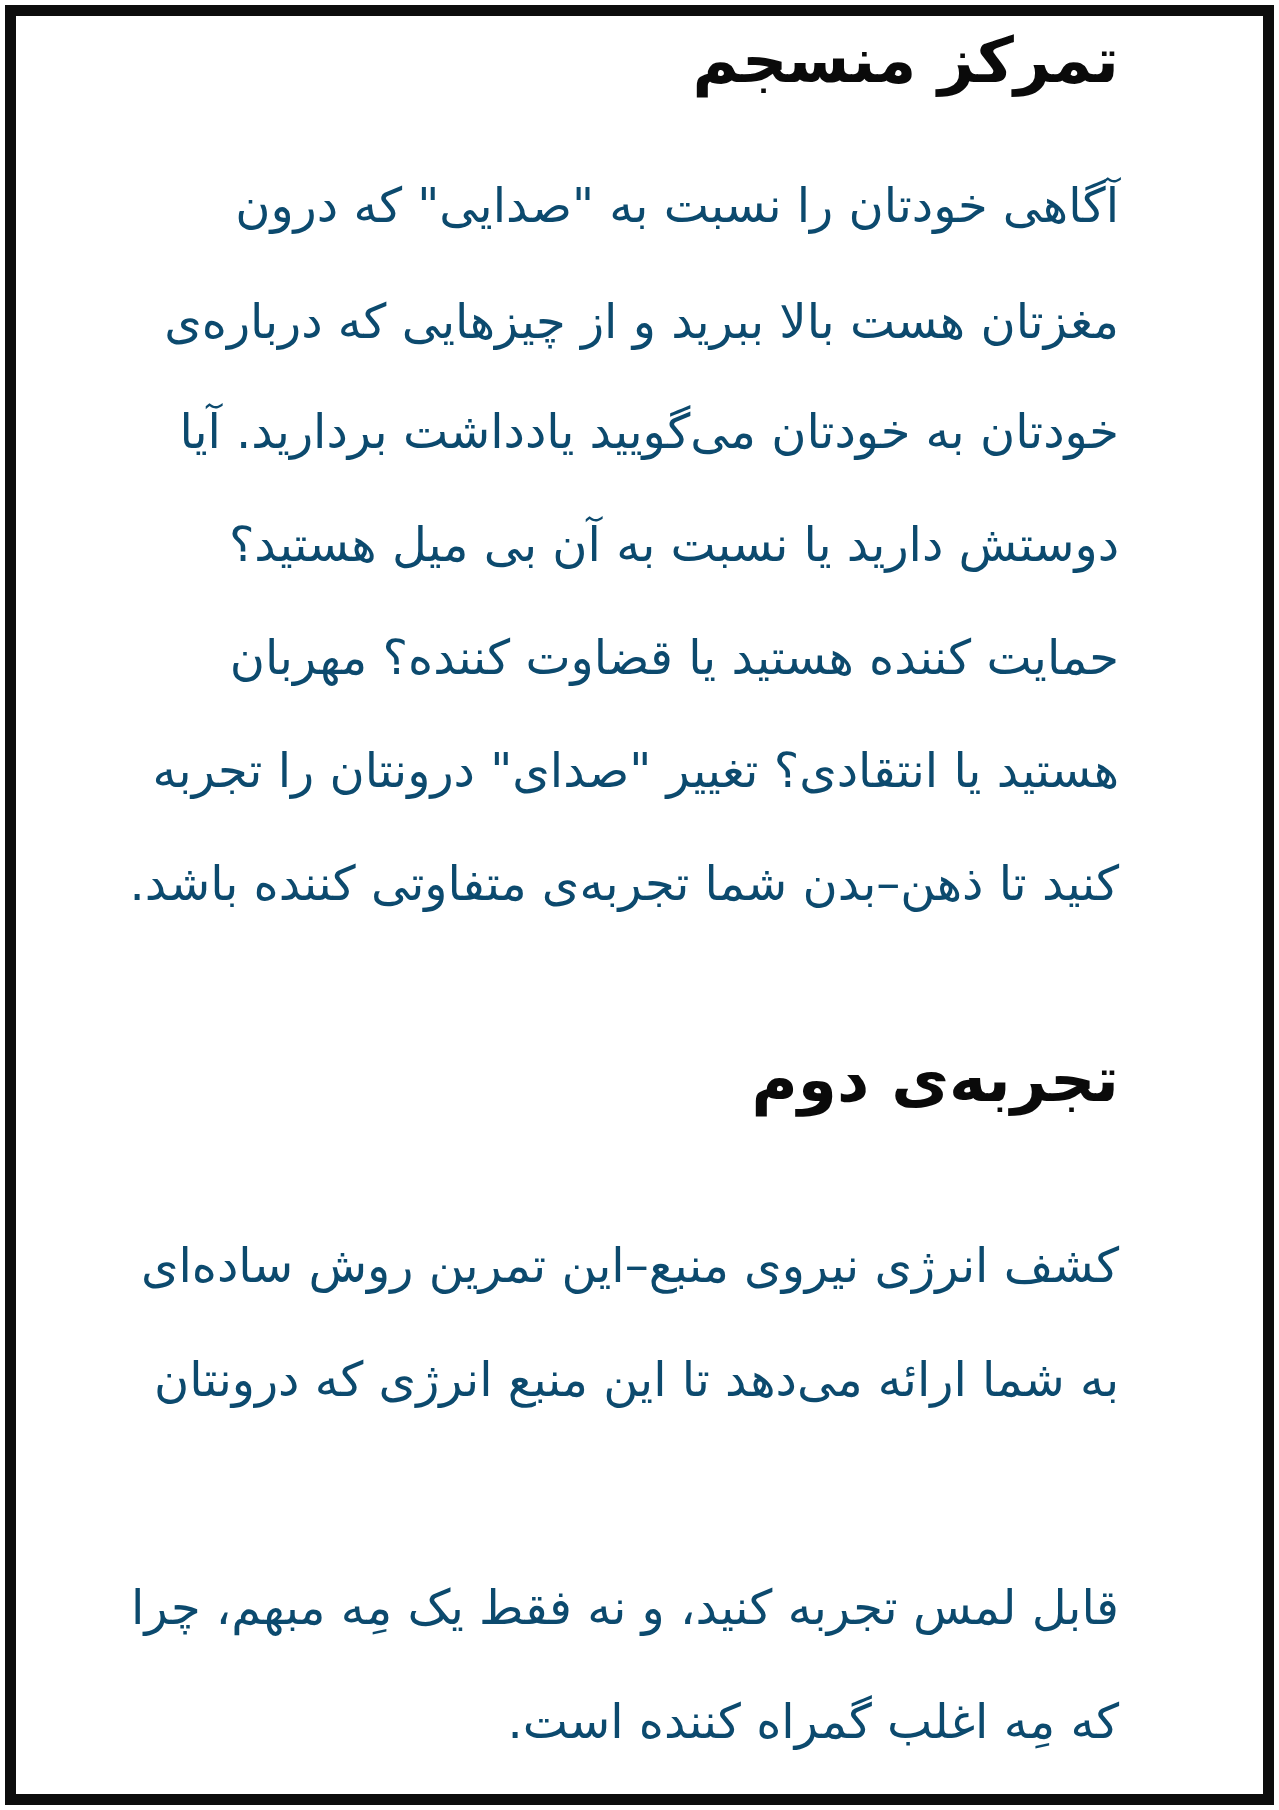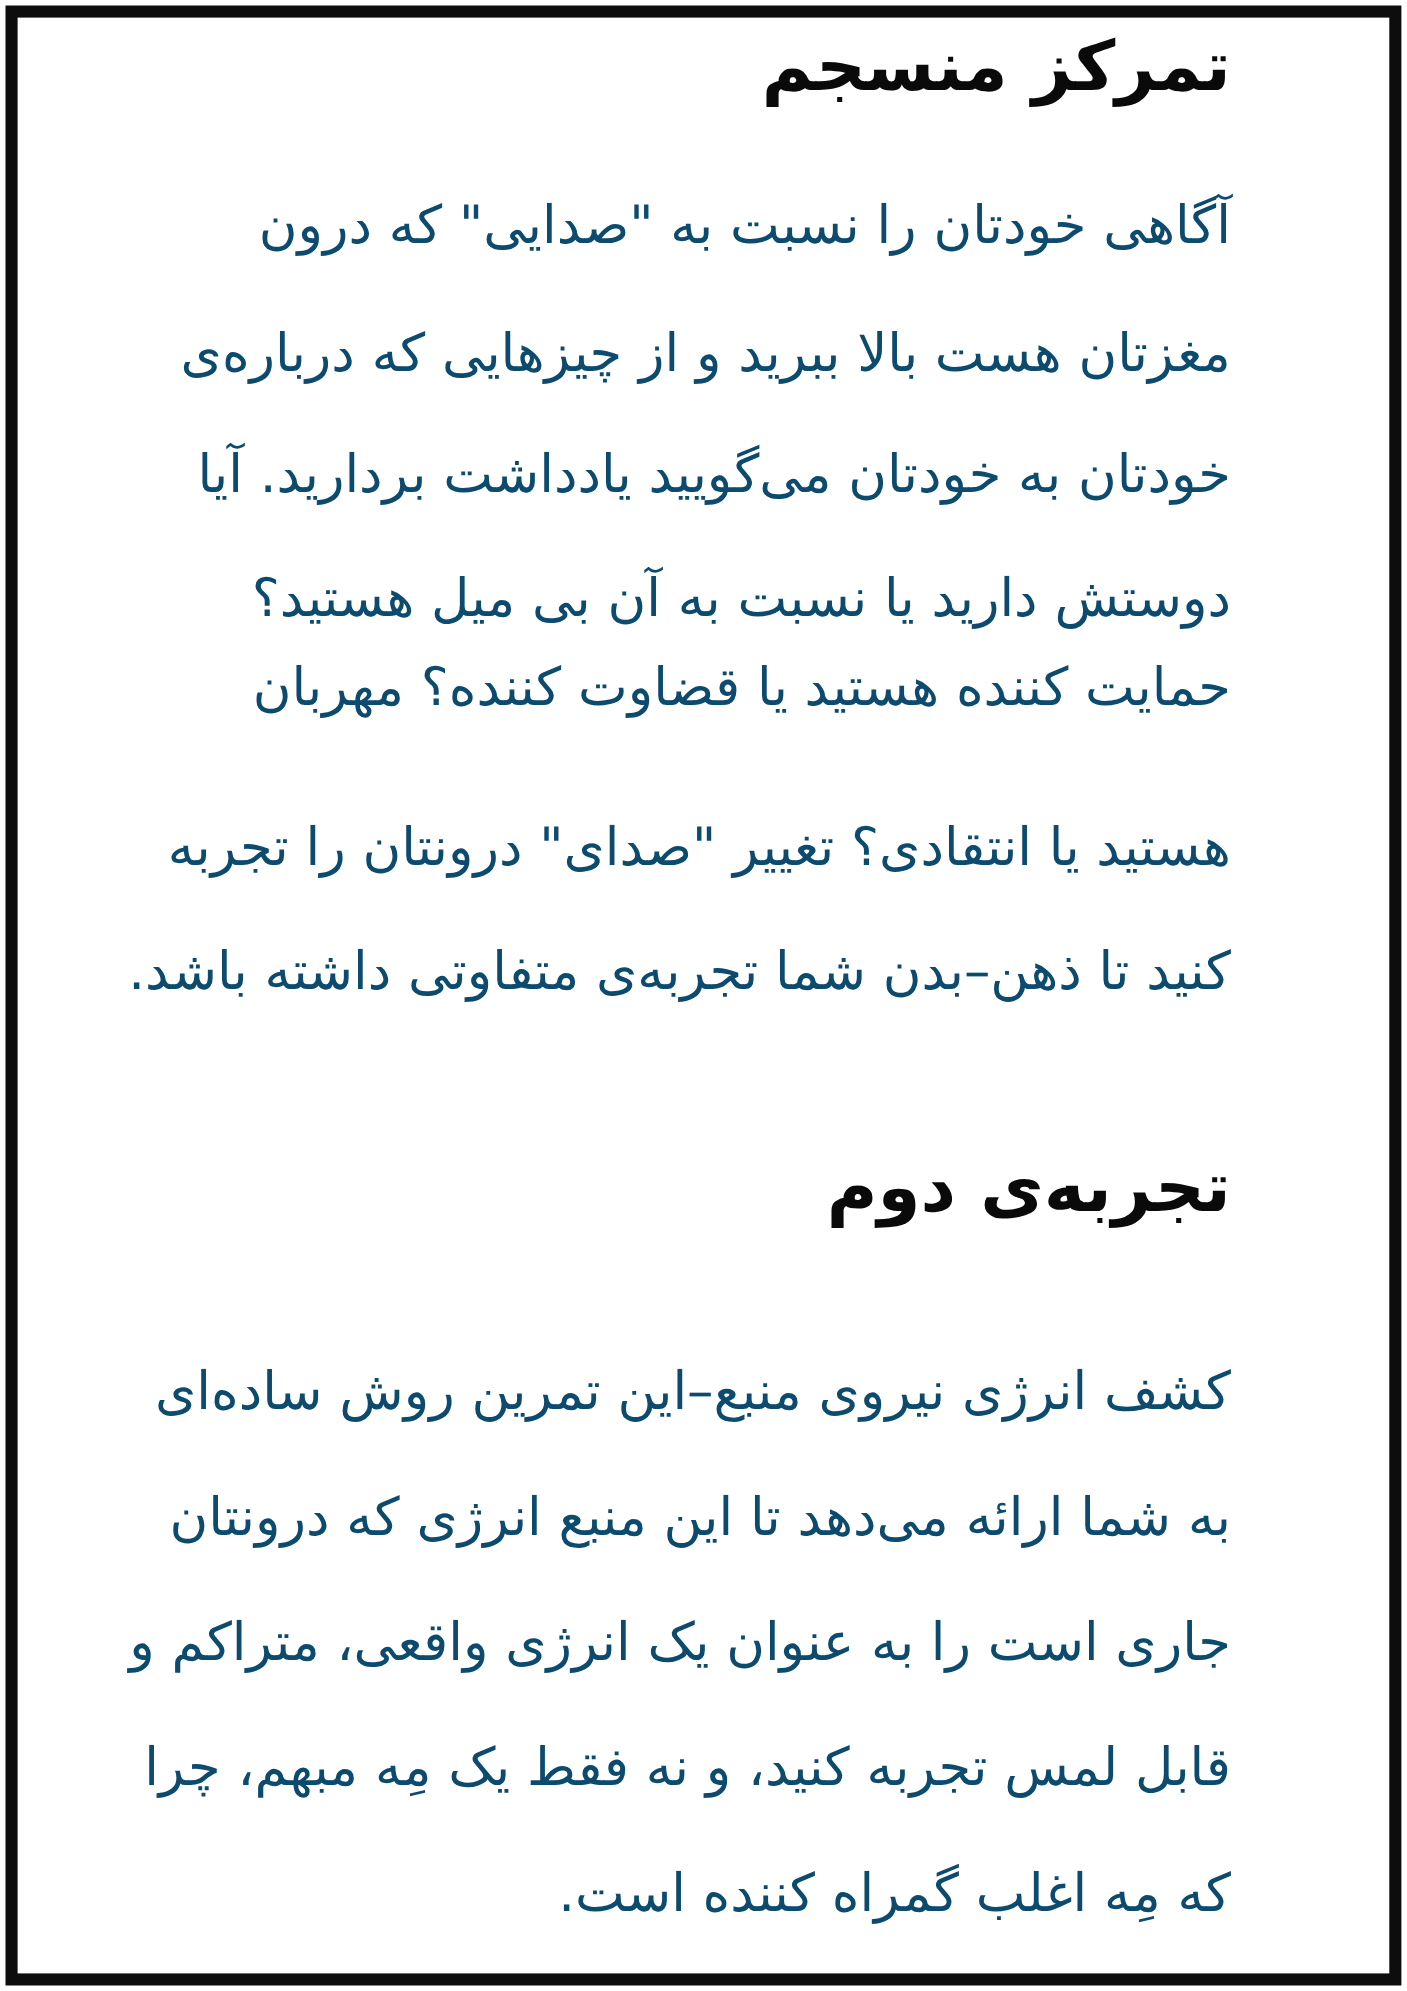--- a/index.html
+++ b/index.html
@@ -59,24 +59,23 @@
 
 <div class="page">
   <div class="frame"></div>
 
   <h1 class="heading" style="top:25px">تمرکز منسجم</h1>
 
   <p class="bodyline" style="top:173px">آگاهی خودتان را نسبت به "صدایی" که درون</p>
   <p class="bodyline" style="top:289px">مغزتان هست بالا ببرید و از چیزهایی که درباره‌ی</p>
   <p class="bodyline" style="top:512px">دوستش دارید یا نسبت به آن بی میل هستید؟</p>
   <p class="bodyline" style="top:399px">خودتان به خودتان می‌گویید یادداشت بردارید. آیا</p>
-  <p class="bodyline" style="top:593px">حمایت کننده هستید یا قضاوت کننده؟ مهربان</p>
+  <p class="bodyline" style="top:625px">حمایت کننده هستید یا قضاوت کننده؟ مهربان</p>
   <p class="bodyline" style="top:738px">هستید یا انتقادی؟ تغییر "صدای" درونتان را تجربه</p>
-  <p class="bodyline" style="top:851px">کنید تا ذهن–بدن شما تجربه‌ی متفاوتی داشته باشد.</p>
+  <p class="bodyline" style="top:851px">کنید تا ذهن–بدن شما تجربه‌ی متفاوتی کننده باشد.</p>
 
   <h1 class="heading" style="top:1044px">تجربه‌ی دوم</h1>
 
   <p class="bodyline" style="top:1233px">کشف انرژی نیروی منبع–این تمرین روش ساده‌ای</p>
   <p class="bodyline" style="top:1347px">به شما ارائه می‌دهد تا این منبع انرژی که درونتان</p>
-  <p class="bodyline" style="top:1461px">جاری است را به عنوان یک انرژی واقعی، متراکم و</p>
   <p class="bodyline" style="top:1575px">قابل لمس تجربه کنید، و نه فقط یک مِه مبهم، چرا</p>
   <p class="bodyline" style="top:1689px">که مِه اغلب گمراه کننده است.</p>
 </div>
 
 </body></html>

